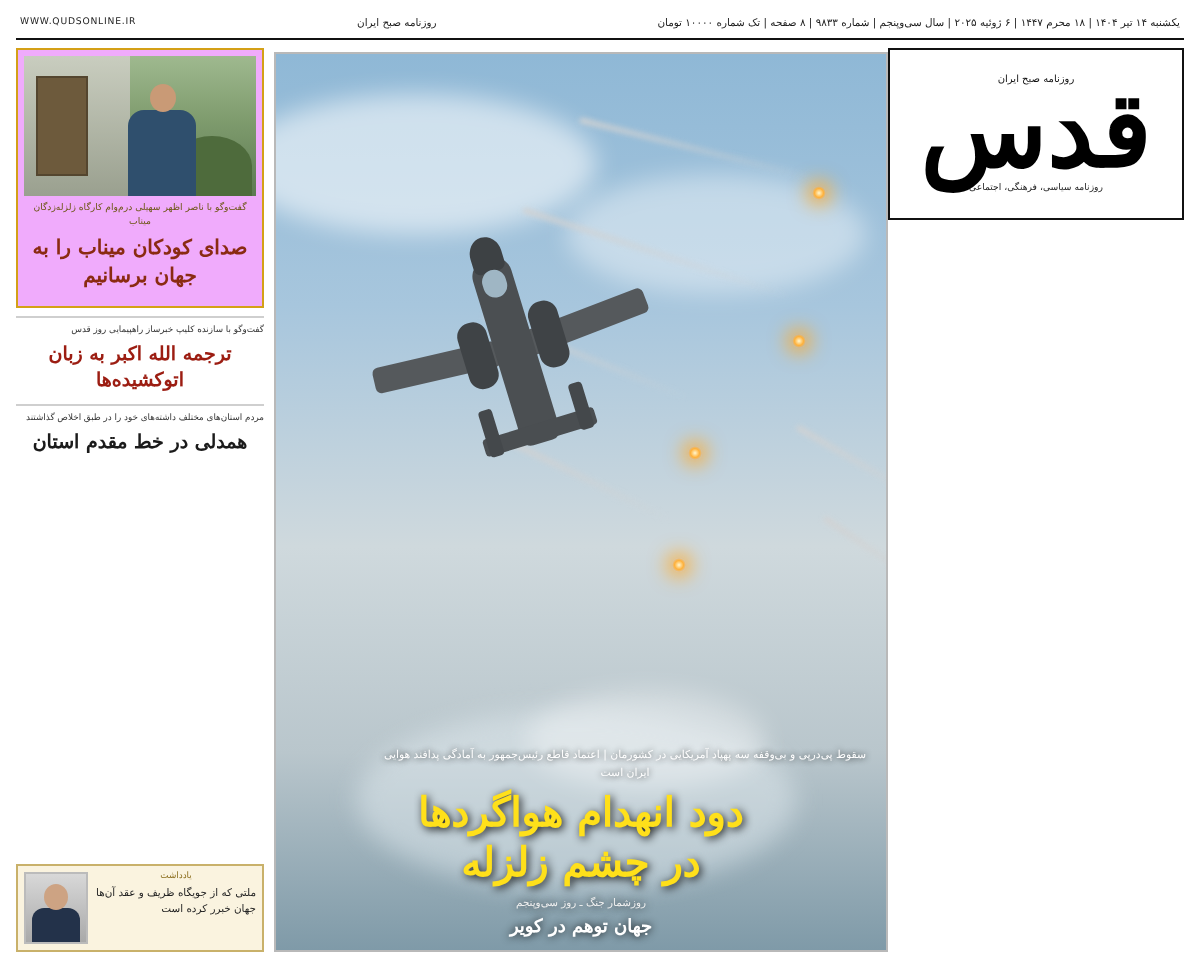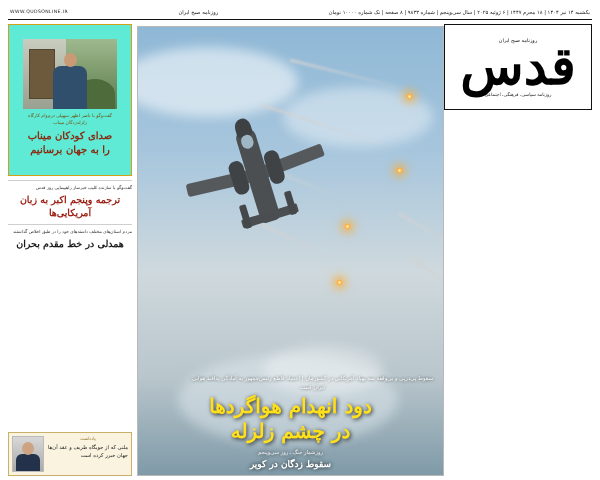--- a/index.html
+++ b/index.html
@@ -269,22 +269,22 @@
   .left-col {
     flex: 0 0 124px;
     display: flex;
     flex-direction: column;
     gap: 4px;
     direction: rtl;
   }
 
   .lead-card {
     border: 1px solid #d4a017;
-    background: #5eead4;
-    padding: 14px;
+    background: #f0abfc;
+    padding: 3px;
   }
   .lead-photo {
     position: relative;
     width: 100%;
     height: 70px;
     overflow: hidden;
     background: linear-gradient(#9fb98f 0%, #7f9c6e 45%, #5d7a52 100%);
   }
   .lp-wall {
     position: absolute;
@@ -471,21 +471,21 @@
 
         <div class="photo-caption">سقوط پی‌درپی و بی‌وقفه سه پهپاد آمریکایی در کشورمان | اعتماد قاطع رئیس‌جمهور به آمادگی پدافند هوایی ایران است</div>
 
         <div class="main-headline">
           <div>دود انهدام هواگردها</div>
           <div>در چشم زلزله</div>
         </div>
 
         <div class="sub-strip">
           <span class="kicker">روزشمار جنگ ـ روز سی‌وپنجم</span>
-          <span class="title">سقوط زدگان در کویر</span>
+          <span class="title">جهان توهم در کویر</span>
         </div>
       </div>
     </div>
 
     <div class="left-col">
 
       <div class="lead-card">
         <div class="lead-photo">
           <div class="lp-wall"></div>
           <div class="lp-door"></div>
@@ -493,26 +493,26 @@
           <div class="lp-person-body"></div>
           <div class="lp-person-head"></div>
         </div>
         <div class="lead-kicker">گفت‌وگو با ناصر اظهر سهیلی درم‌وام کارگاه زلزله‌زدگان میناب</div>
         <div class="lead-title">صدای کودکان میناب را به جهان برسانیم</div>
       </div>
 
 
       <div class="news-item">
         <div class="news-lead">گفت‌وگو با سازنده کلیپ خبرساز راهپیمایی روز قدس</div>
-        <div class="news-title red">ترجمه وپنجم اکبر به زبان آمریکایی‌ها</div>
+        <div class="news-title red">ترجمه الله اکبر به زبان اتوکشیده‌ها</div>
       </div>
 
       <div class="news-item">
         <div class="news-lead">مردم استان‌های مختلف داشته‌های خود را در طبق اخلاص گذاشتند</div>
-        <div class="news-title dark">همدلی در خط مقدم بحران</div>
+        <div class="news-title dark">همدلی در خط مقدم استان</div>
       </div>
 
       <div class="bottom-card">
         <div class="bc-text">
           <div class="bc-label">یادداشت</div>
           <div class="bc-title">ملتی که از جویگاه ظریف و عقد آن‌ها جهان خبرر کرده است</div>
         </div>
         <div class="bc-photo">
           <div class="bc-body"></div>
           <div class="bc-head"></div>

